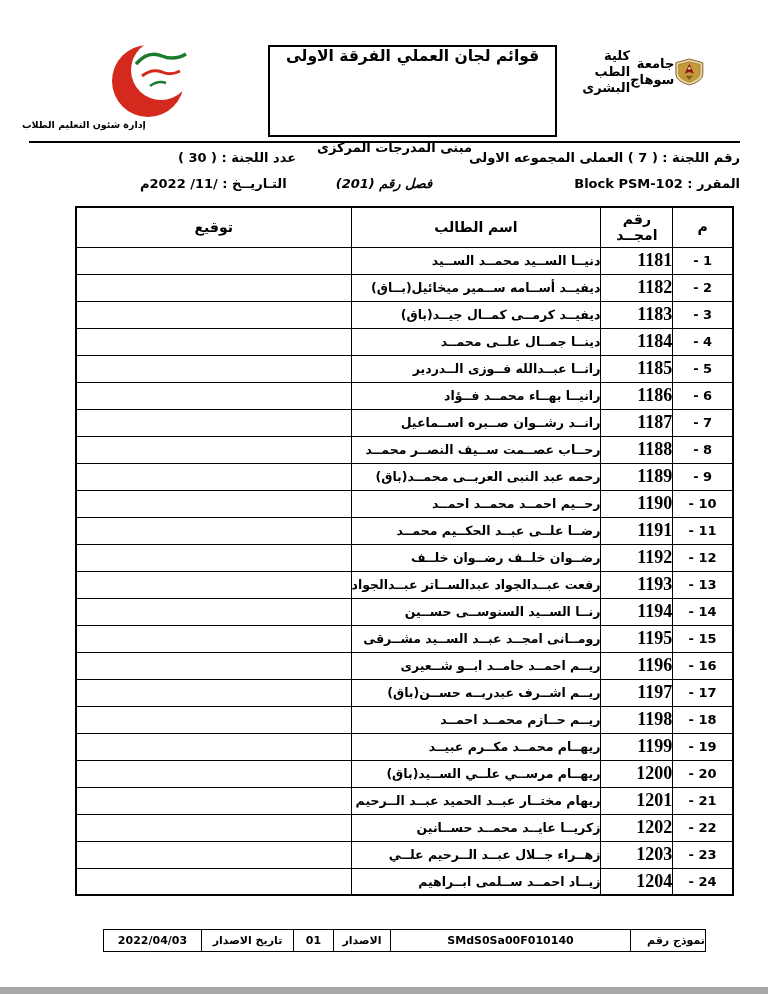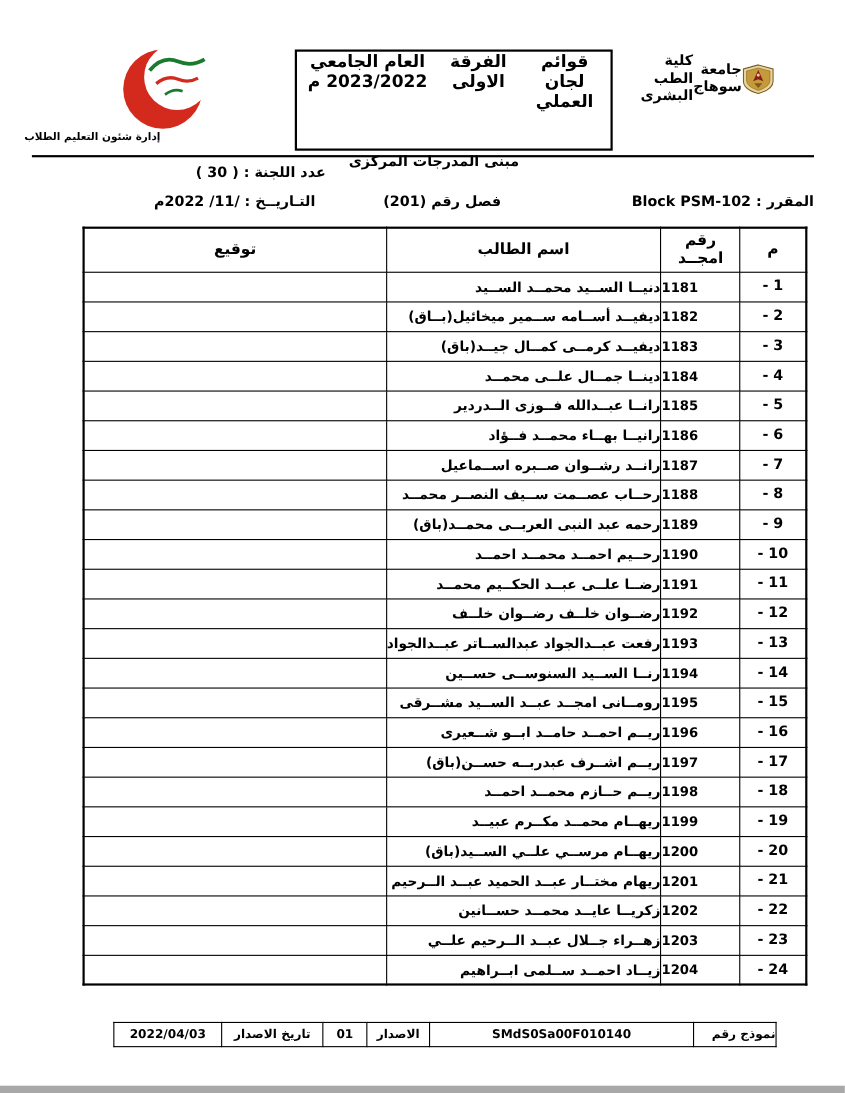--- a/index.html
+++ b/index.html
@@ -35,21 +35,21 @@
     position: absolute; top: 141px; left: 29px; width: 711px;
     border-top: 2.5px solid #000;
   }
 
   
   .info-label { position: absolute; font-weight: bold; font-size: 13px; white-space: nowrap; }
   .lbl-committee { top: 150px; right: 28px; }
   .lbl-building  { top: 140px; left: 322px; width: 150px; text-align: center; }
   .lbl-count     { top: 150px; left: 163px; margin-left: 15px; }
   .lbl-course    { top: 176px; right: 28px; }
-  .lbl-room      { top: 176px; left: 342px; width: 120px; text-align: center; }
+  .lbl-room      { top: 176px; left: 324px; width: 120px; text-align: center; font-style: italic; }
   .lbl-date      { top: 176px; left: 140px; }
 
   
   table.students {
     position: absolute; top: 206px; left: 75px;
     border-collapse: collapse;
     border: 2.5px solid #000;
     table-layout: fixed;
   }
   table.students th, table.students td {
@@ -59,21 +59,21 @@
   table.students th {
     height: 40px; font-size: 14px; font-weight: bold;
     text-align: center; vertical-align: middle; line-height: 1.15; margin-top: 29px;
   }
   table.students td { height: 27px; vertical-align: middle; }
   .col-no   { width: 60px; }
   .col-seat { width: 72px; }
   .col-name { width: 218px; }
   .col-sign { width: 275px; }
   td.col-no   { text-align: center; font-weight: bold; font-size: 13px; }
-  td.col-seat { text-align: left; font-weight: bold; font-size: 12px; }
+  td.col-seat { text-align: right; font-weight: bold; font-size: 18px; font-family: Liberation Serif, serif; }
   td.col-name {
     text-align: right; font-weight: bold; font-size: 12.5px;
     padding-right: 6px; white-space: nowrap; overflow: hidden; margin-top: 27px;
   }
 
   
   table.footer {
     position: absolute; top: 929px; left: 103px;
     border-collapse: collapse; table-layout: fixed;
   }
@@ -106,37 +106,37 @@
       <path d="M44,28 q12,-14 26,-8 q12,5 24,-2" stroke="#1a7a2e" stroke-width="3.5" fill="none"></path>
       <path d="M50,40 q10,-8 20,-4 q9,4 18,-1" stroke="#d42a1e" stroke-width="3" fill="none"></path>
       <path d="M58,50 q8,-6 16,-3" stroke="#1a7a2e" stroke-width="2.5" fill="none"></path>
     </svg>
   </div>
   <div class="dept-caption">إدارة شئون التعليم الطلاب</div>
 
   <div class="title-box">
     <div>قوائم لجان العملي</div>
     <div>الفرقة الاولى</div>
-    <div>العام الجامعي 2023/2022 م</div>
   </div>
 
   <div class="header-right">
     <svg width="66" height="60" viewBox="0 0 66 60">
       <path d="M33,2 L62,10 V34 Q62,50 33,58 Q4,50 4,34 V10 Z" fill="#e8d49a" stroke="#7a5c1e" stroke-width="2"></path>
       <path d="M33,8 L56,14 V32 Q56,45 33,52 Q10,45 10,32 V14 Z" fill="#c49a3a" stroke="#7a5c1e" stroke-width="1"></path>
       <path d="M33,12 L23,34 L33,30 L43,34 Z" fill="#8b1a1a"></path>
       <path d="M25,38 h16 l-8,9 Z" fill="#7a5c1e"></path>
       <circle cx="33" cy="22" r="3" fill="#e8d49a"></circle>
     </svg>
     <div class="uni-line">جامعة سوهاج</div>
     <div class="uni-line">كلية الطب البشرى</div>
   </div>
 
   <div class="header-rule"></div>
 
+  <div class="info-label lbl-committee">رقم اللجنة : ( 7 ) العملى المجموعه الاولى</div>
   <div class="info-label lbl-building">مبنى المدرجات المركزى</div>
   <div class="info-label lbl-count">عدد اللجنة : ( 30 )</div>
   <div class="info-label lbl-course">المقرر : Block PSM-102</div>
   <div class="info-label lbl-room">فصل رقم (201)</div>
   <div class="info-label lbl-date">التـاريــخ :    /11/ 2022م</div>
 
   <table class="students">
     <thead>
       <tr>
         <th class="col-no">م</th>

